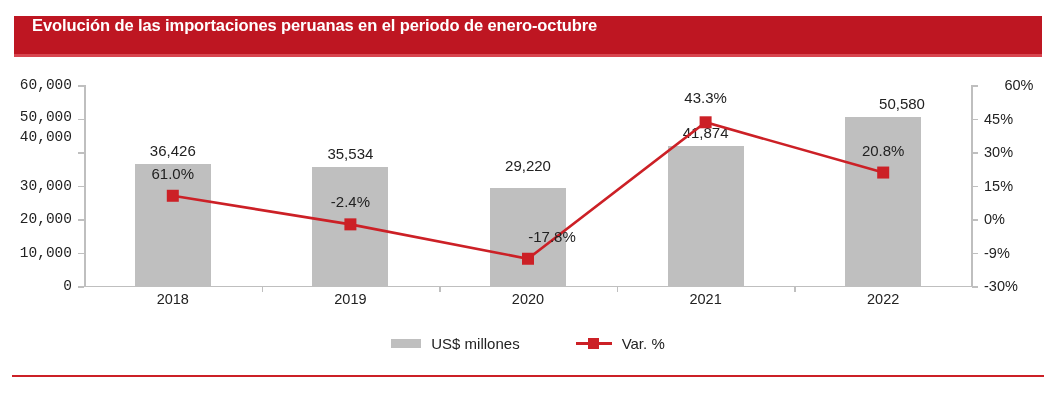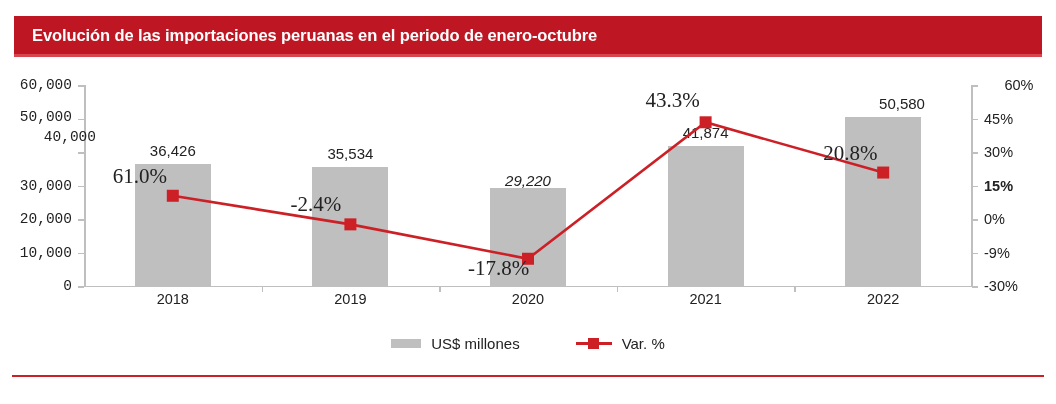--- a/index.html
+++ b/index.html
@@ -24,21 +24,21 @@
   
   .title-bar {
     position: absolute;
     left: 14px;
     top: 16px;
     width: 1028px;
     height: 38px;
     background: #BE1622;
     box-sizing: border-box;
     display: flex;
-    align-items: center;
+    align-items: flex-start;
   }
   .title-bar-underline {
     position: absolute;
     left: 14px;
     top: 54px;
     width: 1028px;
     height: 3px;
     background: #D8454F;
   }
   .title-text {
@@ -119,25 +119,24 @@
     position: absolute;
     width: 120px;
     text-align: center;
     font-size: 15px;
     color: #222;
     line-height: 1;
   }
   .pct-value {
     position: absolute;
     width: 120px;
-    text-align: left;
-    font-size: 21px;
-    color: #222;
-    line-height: 1;
-    font-family: Liberation Serif, serif;
+    text-align: center;
+    font-size: 15px;
+    color: #222;
+    line-height: 1;
   }
   
   .legend {
     position: absolute;
     left: 0;
     top: 330px;
     width: 1056px;
     height: 26px;
     display: flex;
     justify-content: center;
@@ -207,39 +206,39 @@
 
   <div class="axis-line-left"></div>
   <div class="axis-line-right"></div>
   <div class="axis-line-bottom"></div>
 
   <div id="left-axis-labels">
       <div class="ylabel-left-wrap" style="top: 78px;">60,000</div>
       <div class="tick-left" style="top: 85px;"></div>
       <div class="ylabel-left-wrap" style="top: 110px;">50,000</div>
       <div class="tick-left" style="top: 118.5px;"></div>
-      <div class="ylabel-left-wrap" style="top: 130px; padding-left: 24px;">40,000</div>
+      <div class="ylabel-left-wrap" style="top: 130px;">40,000</div>
       <div class="tick-left" style="top: 152px;"></div>
       <div class="ylabel-left-wrap" style="top: 178.5px;">30,000</div>
       <div class="tick-left" style="top: 185.5px;"></div>
       <div class="ylabel-left-wrap" style="top: 212px;">20,000</div>
       <div class="tick-left" style="top: 219px;"></div>
       <div class="ylabel-left-wrap" style="top: 245.5px;">10,000</div>
       <div class="tick-left" style="top: 252.5px;"></div>
       <div class="ylabel-left-wrap" style="top: 279px;">0</div>
       <div class="tick-left" style="top: 286px;"></div>
     </div>
   <div id="right-axis-labels">
       <div class="ylabel-right-wrap" style="top: 78px; text-align: center;">60%</div>
       <div class="tick-right" style="top: 85px;"></div>
       <div class="ylabel-right-wrap" style="top: 111.5px;">45%</div>
       <div class="tick-right" style="top: 118.5px;"></div>
       <div class="ylabel-right-wrap" style="top: 145px;">30%</div>
       <div class="tick-right" style="top: 152px;"></div>
-      <div class="ylabel-right-wrap" style="top: 178.5px; font-weight: bold;">15%</div>
+      <div class="ylabel-right-wrap" style="top: 178.5px;">15%</div>
       <div class="tick-right" style="top: 185.5px;"></div>
       <div class="ylabel-right-wrap" style="top: 212px;">0%</div>
       <div class="tick-right" style="top: 219px;"></div>
       <div class="ylabel-right-wrap" style="top: 245.5px;">-9%</div>
       <div class="tick-right" style="top: 252.5px;"></div>
       <div class="ylabel-right-wrap" style="top: 279px;">-30%</div>
       <div class="tick-right" style="top: 286px;"></div>
     </div>
   <div id="x-axis-labels">
       <div class="xlabel" style="left: 112.8px;">2018</div>
@@ -252,40 +251,40 @@
       <div class="tick-bottom" style="left: 616.8px;"></div>
       <div class="tick-bottom" style="left: 794.4px;"></div>
     </div>
 
   <div id="bars-layer">
       <div class="bar" style="left: 134.8px; top: 163.973px; width: 76px; height: 122.027px; background: rgb(191, 191, 191);"></div>
       <div class="bar-value" style="left: 112.8px; top: 142.973px;">36,426</div>
       <div class="bar" style="left: 312.4px; top: 166.961px; width: 76px; height: 119.039px; background: rgb(191, 191, 191);"></div>
       <div class="bar-value" style="left: 290.4px; top: 145.961px; text-align: center;">35,534</div>
       <div class="bar" style="left: 490px; top: 188.113px; width: 76px; height: 97.887px; background: rgb(191, 191, 191);"></div>
-      <div class="bar-value" style="left: 468px; top: 173px; font-style: italic;">29,220</div>
+      <div class="bar-value" style="left: 468px; top: 158px;">29,220</div>
       <div class="bar" style="left: 667.6px; top: 145.722px; width: 76px; height: 140.278px; background: rgb(191, 191, 191);"></div>
       <div class="bar-value" style="left: 645.6px; top: 124.722px;">41,874</div>
       <div class="bar" style="left: 845.2px; top: 116.557px; width: 76px; height: 169.443px; background: rgb(191, 191, 191);"></div>
       <div class="bar-value" style="left: 842px; top: 95.557px; text-align: center;">50,580</div>
     </div>
 
   <svg class="series-line" id="line-layer" width="1056" height="404">
       <path d="M172.8 195.7733333333333 L350.4 224.35999999999999 L528 258.75333333333333 L705.6 122.29666666666668 L883.1999999999999 172.54666666666668" fill="none" stroke="#CC2026" stroke-width="2.6"></path>
       <rect x="166.8" y="189.7733333333333" width="12" height="12" fill="#CC2026"></rect>
       <rect x="344.4" y="218.35999999999999" width="12" height="12" fill="#CC2026"></rect>
       <rect x="522" y="252.75333333333333" width="12" height="12" fill="#CC2026"></rect>
       <rect x="699.6" y="116.29666666666668" width="12" height="12" fill="#CC2026"></rect>
       <rect x="877.1999999999999" y="166.54666666666668" width="12" height="12" fill="#CC2026"></rect>
     </svg>
 
   <div id="pct-layer">
       <div class="pct-value" style="left: 112.8px; top: 165.773px;">61.0%</div>
       <div class="pct-value" style="left: 290.4px; top: 194.36px;">-2.4%</div>
-      <div class="pct-value" style="left: 468px; top: 228.753px; margin-top: 29px;">-17.8%</div>
+      <div class="pct-value" style="left: 492px; top: 228.753px;">-17.8%</div>
       <div class="pct-value" style="left: 645.6px; top: 90.2967px;">43.3%</div>
       <div class="pct-value" style="left: 823.2px; top: 142.547px;">20.8%</div>
     </div>
 
   <div class="legend">
     <div class="legend-item">
       <span class="legend-swatch-bar"></span>
       <span class="legend-label">US$ millones</span>
     </div>
     <div class="legend-item">

